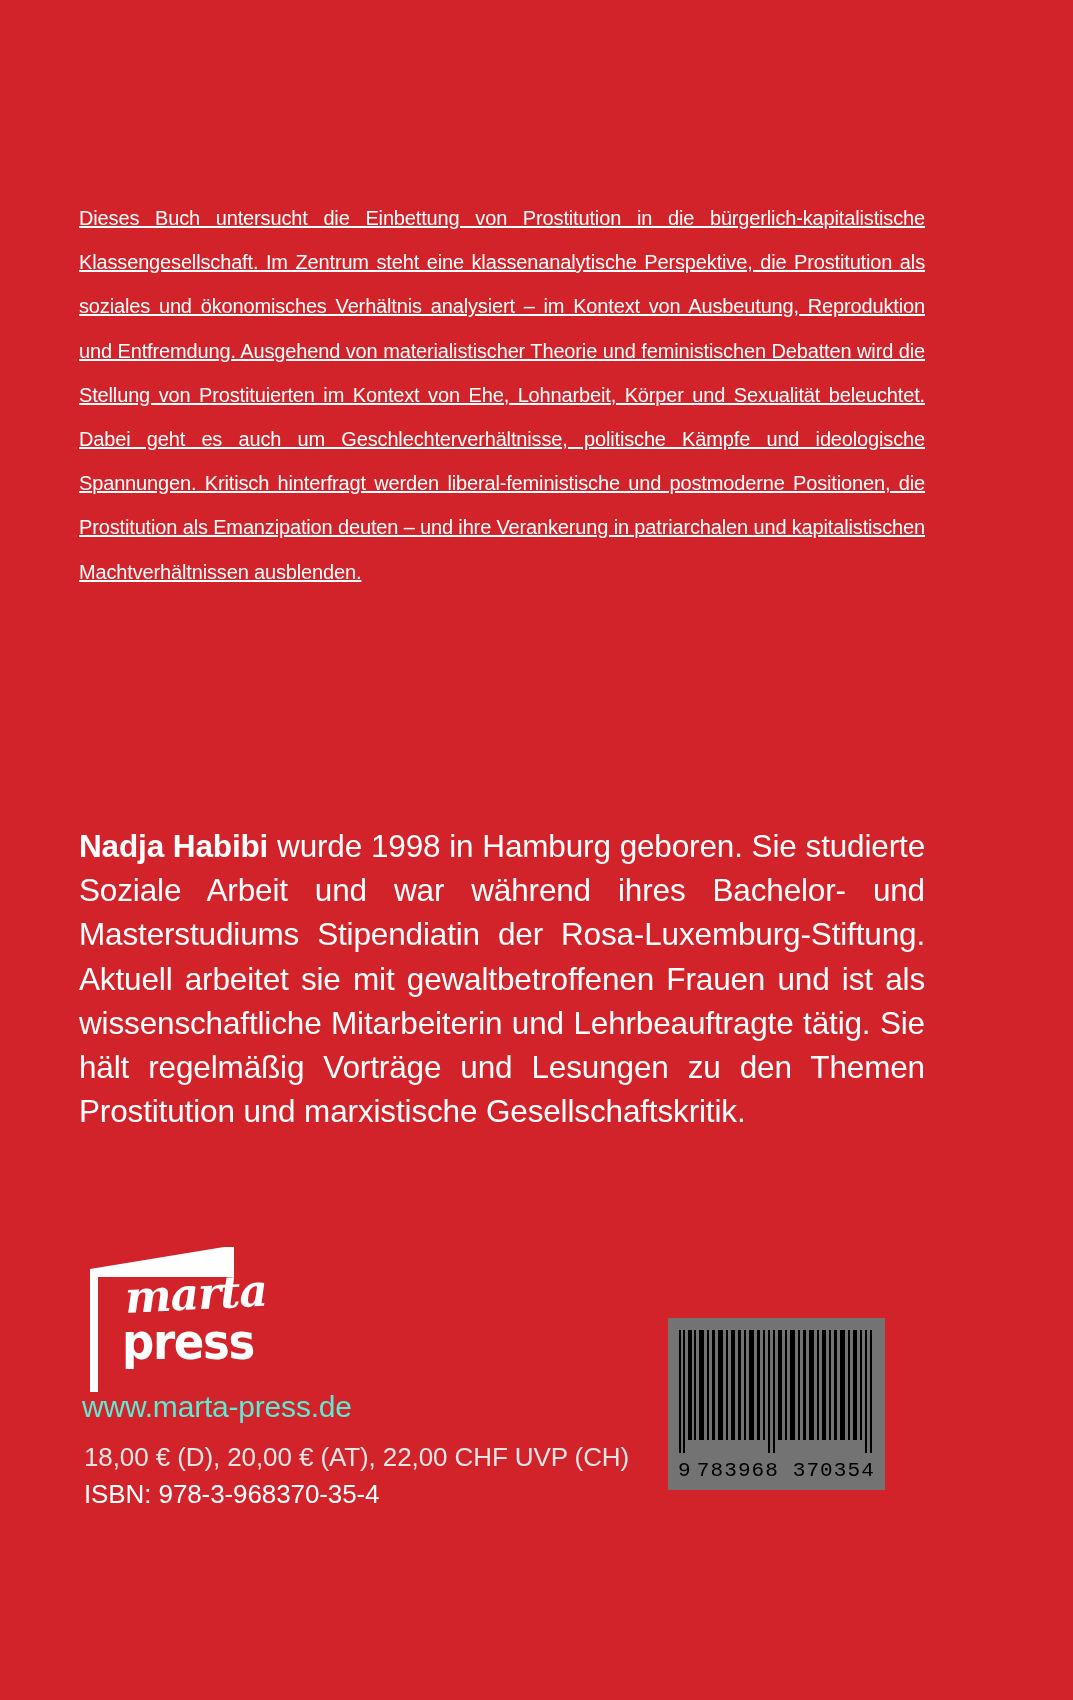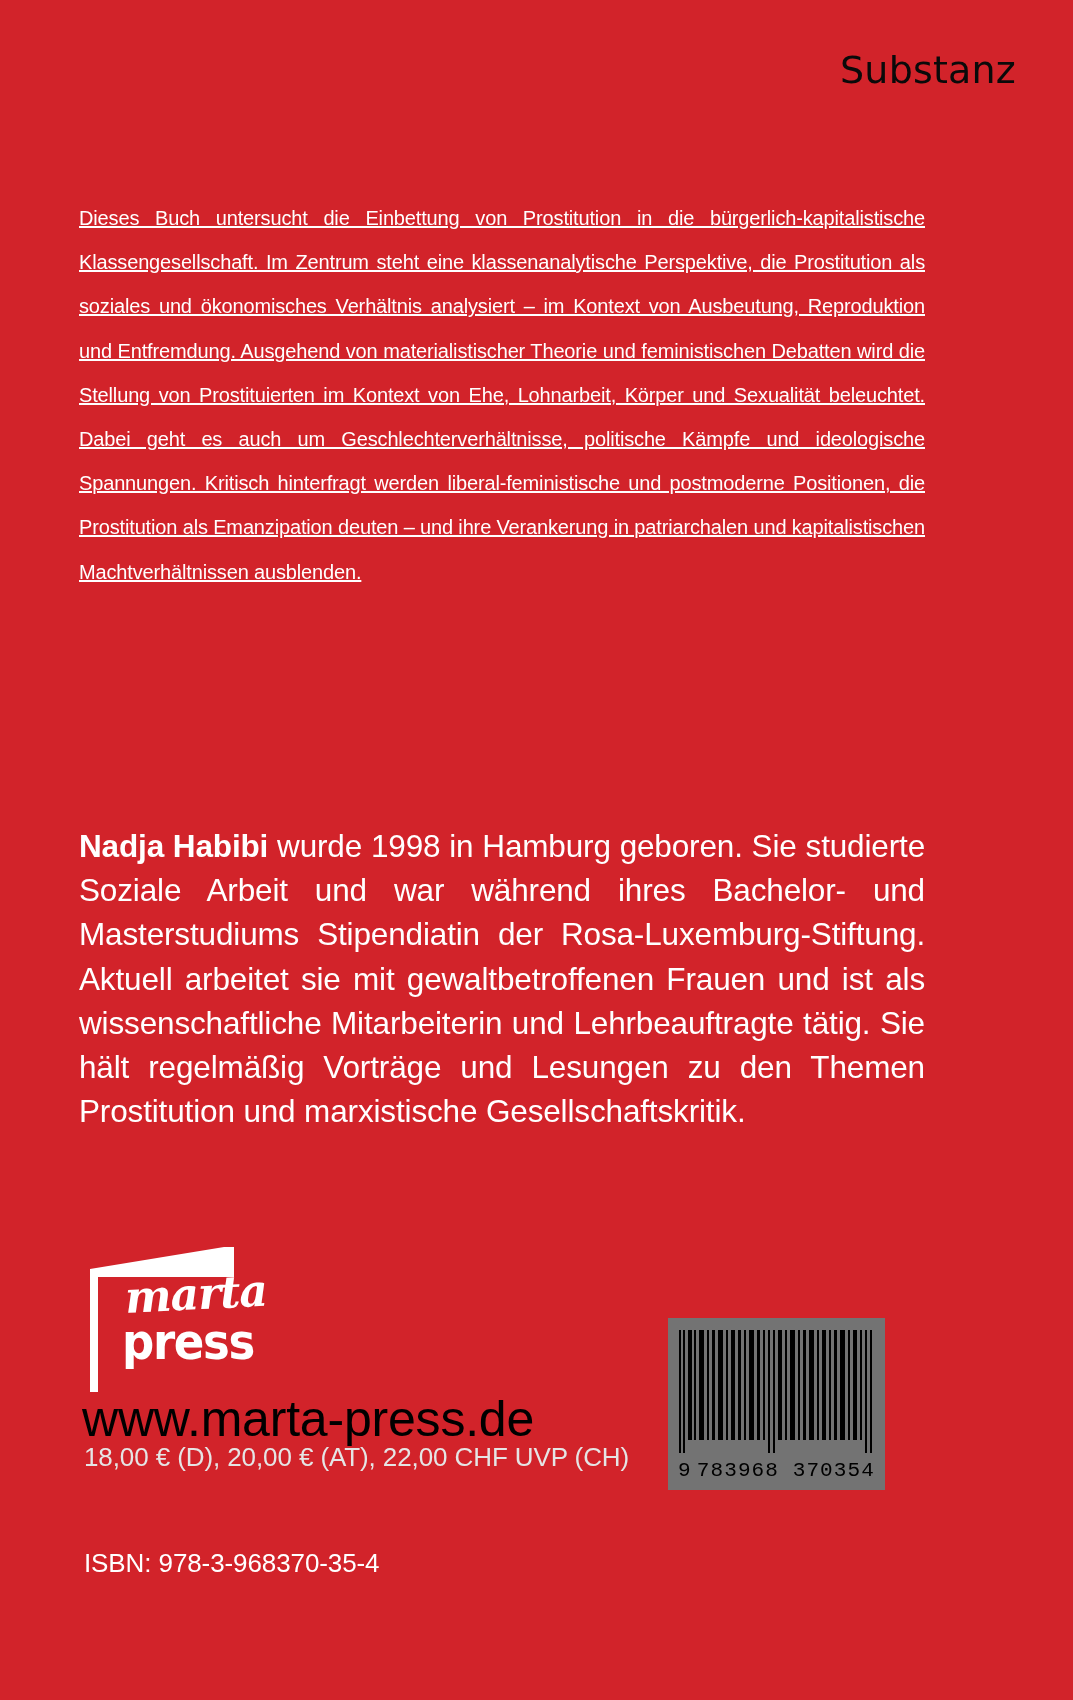--- a/index.html
+++ b/index.html
@@ -116,41 +116,41 @@
     transform: scaleX(0.92);
     transform-origin: left center;
     margin-top: 1px;
   }
 
   
   .url {
     position: absolute;
     left: 82px;
     top: 1390px;
-    color: #000000;
-    font-size: 50px;
+    color: #5eead4;
+    font-size: 30px;
     font-weight: 400;
     font-family: "Liberation Sans", sans-serif;
     letter-spacing: -0.2px;
     white-space: nowrap;
   }
   .price-line {
     position: absolute;
     left: 84px;
     top: 1442px;
     color: #e5e5e5;
     font-size: 26px;
     font-family: "Liberation Sans", sans-serif;
     letter-spacing: -0.1px;
     white-space: nowrap;
   }
   .isbn-line {
     position: absolute;
     left: 84px;
-    top: 1548px;
+    top: 1479px;
     color: #ffffff;
     font-size: 26px;
     font-family: "Liberation Sans", sans-serif;
     letter-spacing: -0.1px;
     white-space: nowrap;
   }
 
   
   .barcode-box {
     position: absolute;
@@ -182,21 +182,20 @@
   }
   .barcode-digits .lead {
     margin-right: 5px;
   }
 </style>
 </head>
 <body>
 
 <div class="cover">
 
-  <div class="series-label">Substanz</div>
 
   <div class="blurb">Dieses Buch untersucht die Einbettung von Prostitution in die bürgerlich-kapitalistische Klassengesellschaft. Im Zentrum steht eine klassenanalytische Perspektive, die Prostitution als soziales und ökonomisches Verhältnis analysiert – im Kontext von Ausbeutung, Reproduktion und Entfremdung. Ausgehend von materialistischer Theorie und feministischen Debatten wird die Stellung von Prostituierten im Kontext von Ehe, Lohnarbeit, Körper und Sexualität beleuchtet. Dabei geht es auch um Geschlechterverhältnisse, politische Kämpfe und ideologische Spannungen. Kritisch hinterfragt werden liberal-feministische und postmoderne Positionen, die Prostitution als Emanzipation deuten – und ihre Verankerung in patriarchalen und kapitalistischen Machtverhältnissen ausblenden.</div>
 
   <div class="bio"><span class="author-name">Nadja Habibi</span><span> wurde 1998 in Hamburg geboren. Sie studierte Soziale Arbeit und war während ihres Bachelor- und Masterstudiums Stipendiatin der Rosa-Luxemburg-Stiftung. Aktuell arbeitet sie mit gewaltbetroffenen Frauen und ist als wissenschaftliche Mitarbeiterin und Lehrbeauftragte tätig. Sie hält regelmäßig Vorträge und Lesungen zu den Themen Prostitution und marxistische Gesellschaftskritik.</span></div>
 
   <div class="logo-block">
     <svg class="logo-book" viewBox="0 0 220 145" aria-hidden="true">
       <path d="M6 22 L6 145 L14 145 L14 30 L150 30 L150 22 Z" fill="#ffffff"></path>
       <path d="M6 22 L140 0 L140 22 Z" fill="#ffffff"></path>
       <path d="M140 0 L150 0 L150 22 L140 22 Z" fill="#ffffff"></path>

